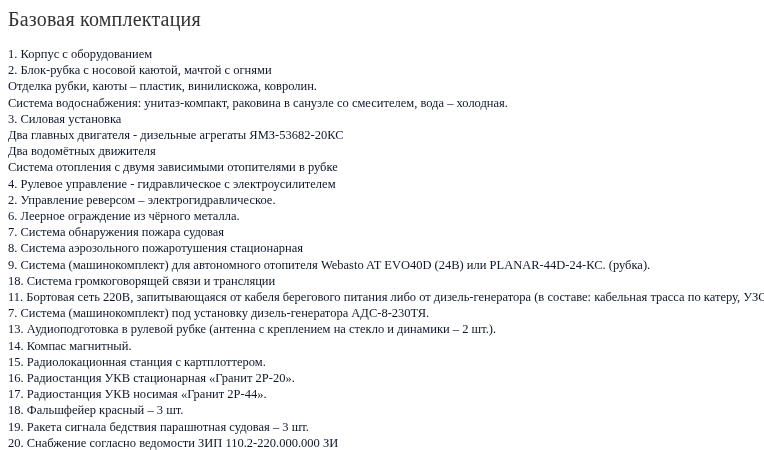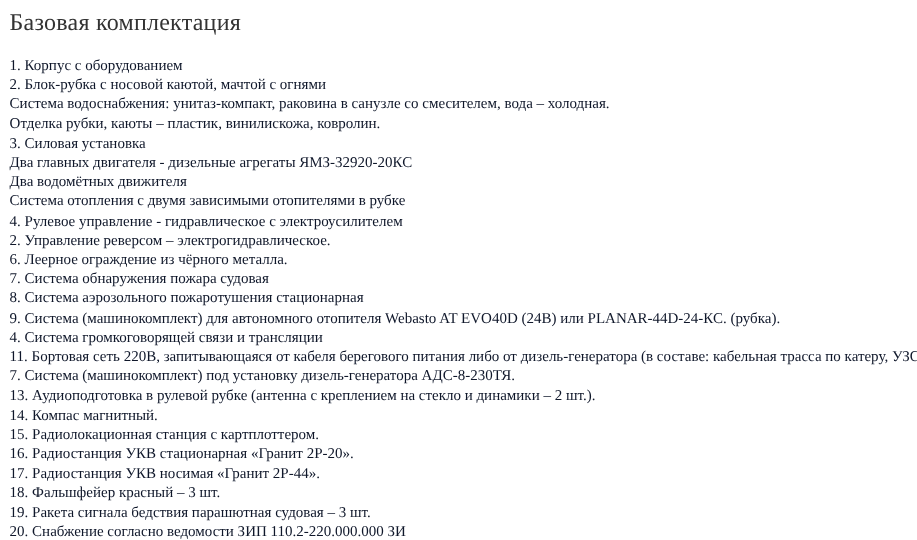--- a/index.html
+++ b/index.html
@@ -35,33 +35,33 @@
   }
 </style>
 </head>
 <body>
 
 <div class="page">
   <h1 class="doc-title">Базовая комплектация</h1>
   <div class="doc-lines">
     <p>1. Корпус с оборудованием</p>
     <p>2. Блок-рубка с носовой каютой, мачтой с огнями</p>
+    <p>Отделка рубки, каюты – пластик, винилискожа, ковролин.</p>
     <p>Система водоснабжения: унитаз-компакт, раковина в санузле со смесителем, вода – холодная.</p>
-    <p>Отделка рубки, каюты – пластик, винилискожа, ковролин.</p>
     <p>3. Силовая установка</p>
-    <p>Два главных двигателя - дизельные агрегаты ЯМЗ-32920-20КС</p>
+    <p>Два главных двигателя - дизельные агрегаты ЯМЗ-53682-20КС</p>
     <p>Два водомётных движителя</p>
     <p>Система отопления с двумя зависимыми отопителями в рубке</p>
     <p>4. Рулевое управление - гидравлическое с электроусилителем</p>
     <p>2. Управление реверсом – электрогидравлическое.</p>
     <p>6. Леерное ограждение из чёрного металла.</p>
     <p>7. Система обнаружения пожара судовая</p>
     <p>8. Система аэрозольного пожаротушения стационарная</p>
     <p>9. Система (машинокомплект) для автономного отопителя Webasto AT EVO40D (24В) или PLANAR-44D-24-КС. (рубка).</p>
-    <p>4. Система громкоговорящей связи и трансляции</p>
+    <p>18. Система громкоговорящей связи и трансляции</p>
     <p>11. Бортовая сеть 220В, запитывающаяся от кабеля берегового питания либо от дизель-генератора (в составе: кабельная трасса по катеру, УЗО, авт. выключатели)</p>
     <p>7. Система (машинокомплект) под установку дизель-генератора АДС-8-230ТЯ.</p>
     <p>13. Аудиоподготовка в рулевой рубке (антенна с креплением на стекло и динамики – 2 шт.).</p>
     <p>14. Компас магнитный.</p>
     <p>15. Радиолокационная станция с картплоттером.</p>
     <p>16. Радиостанция УКВ стационарная «Гранит 2Р-20».</p>
     <p>17. Радиостанция УКВ носимая «Гранит 2Р-44».</p>
     <p>18. Фальшфейер красный – 3 шт.</p>
     <p>19. Ракета сигнала бедствия парашютная судовая – 3 шт.</p>
     <p>20. Снабжение согласно ведомости ЗИП 110.2-220.000.000 ЗИ</p>

